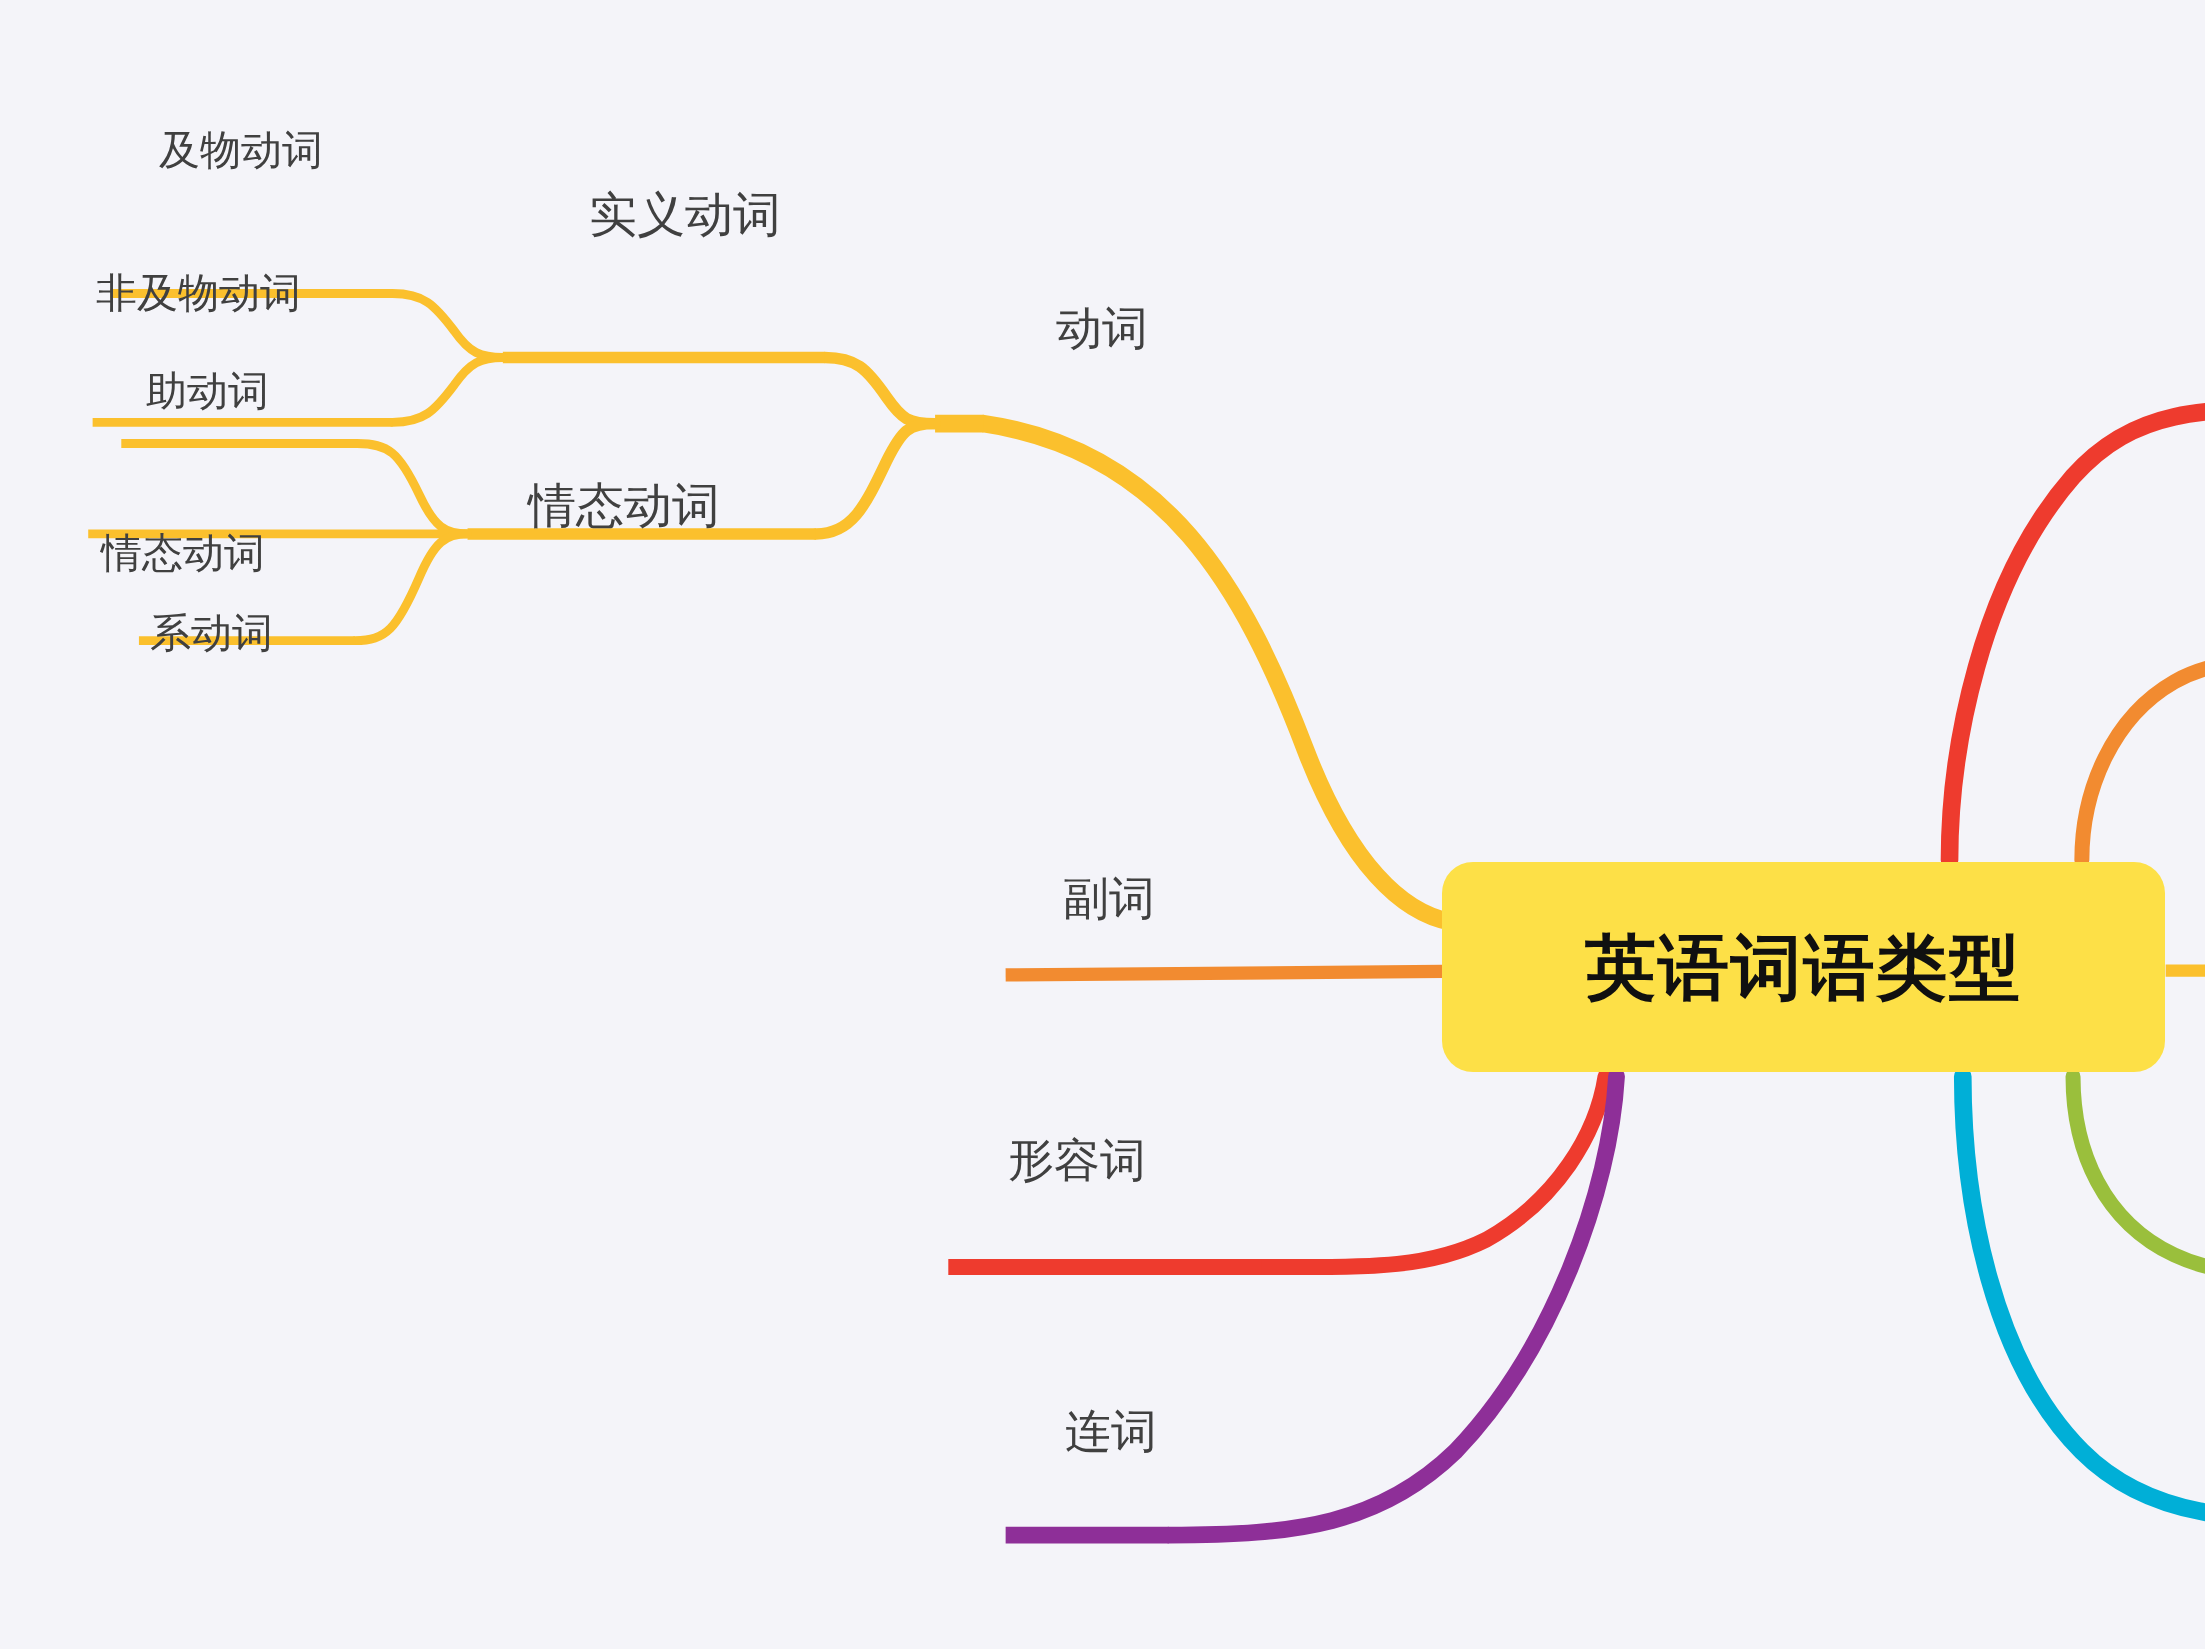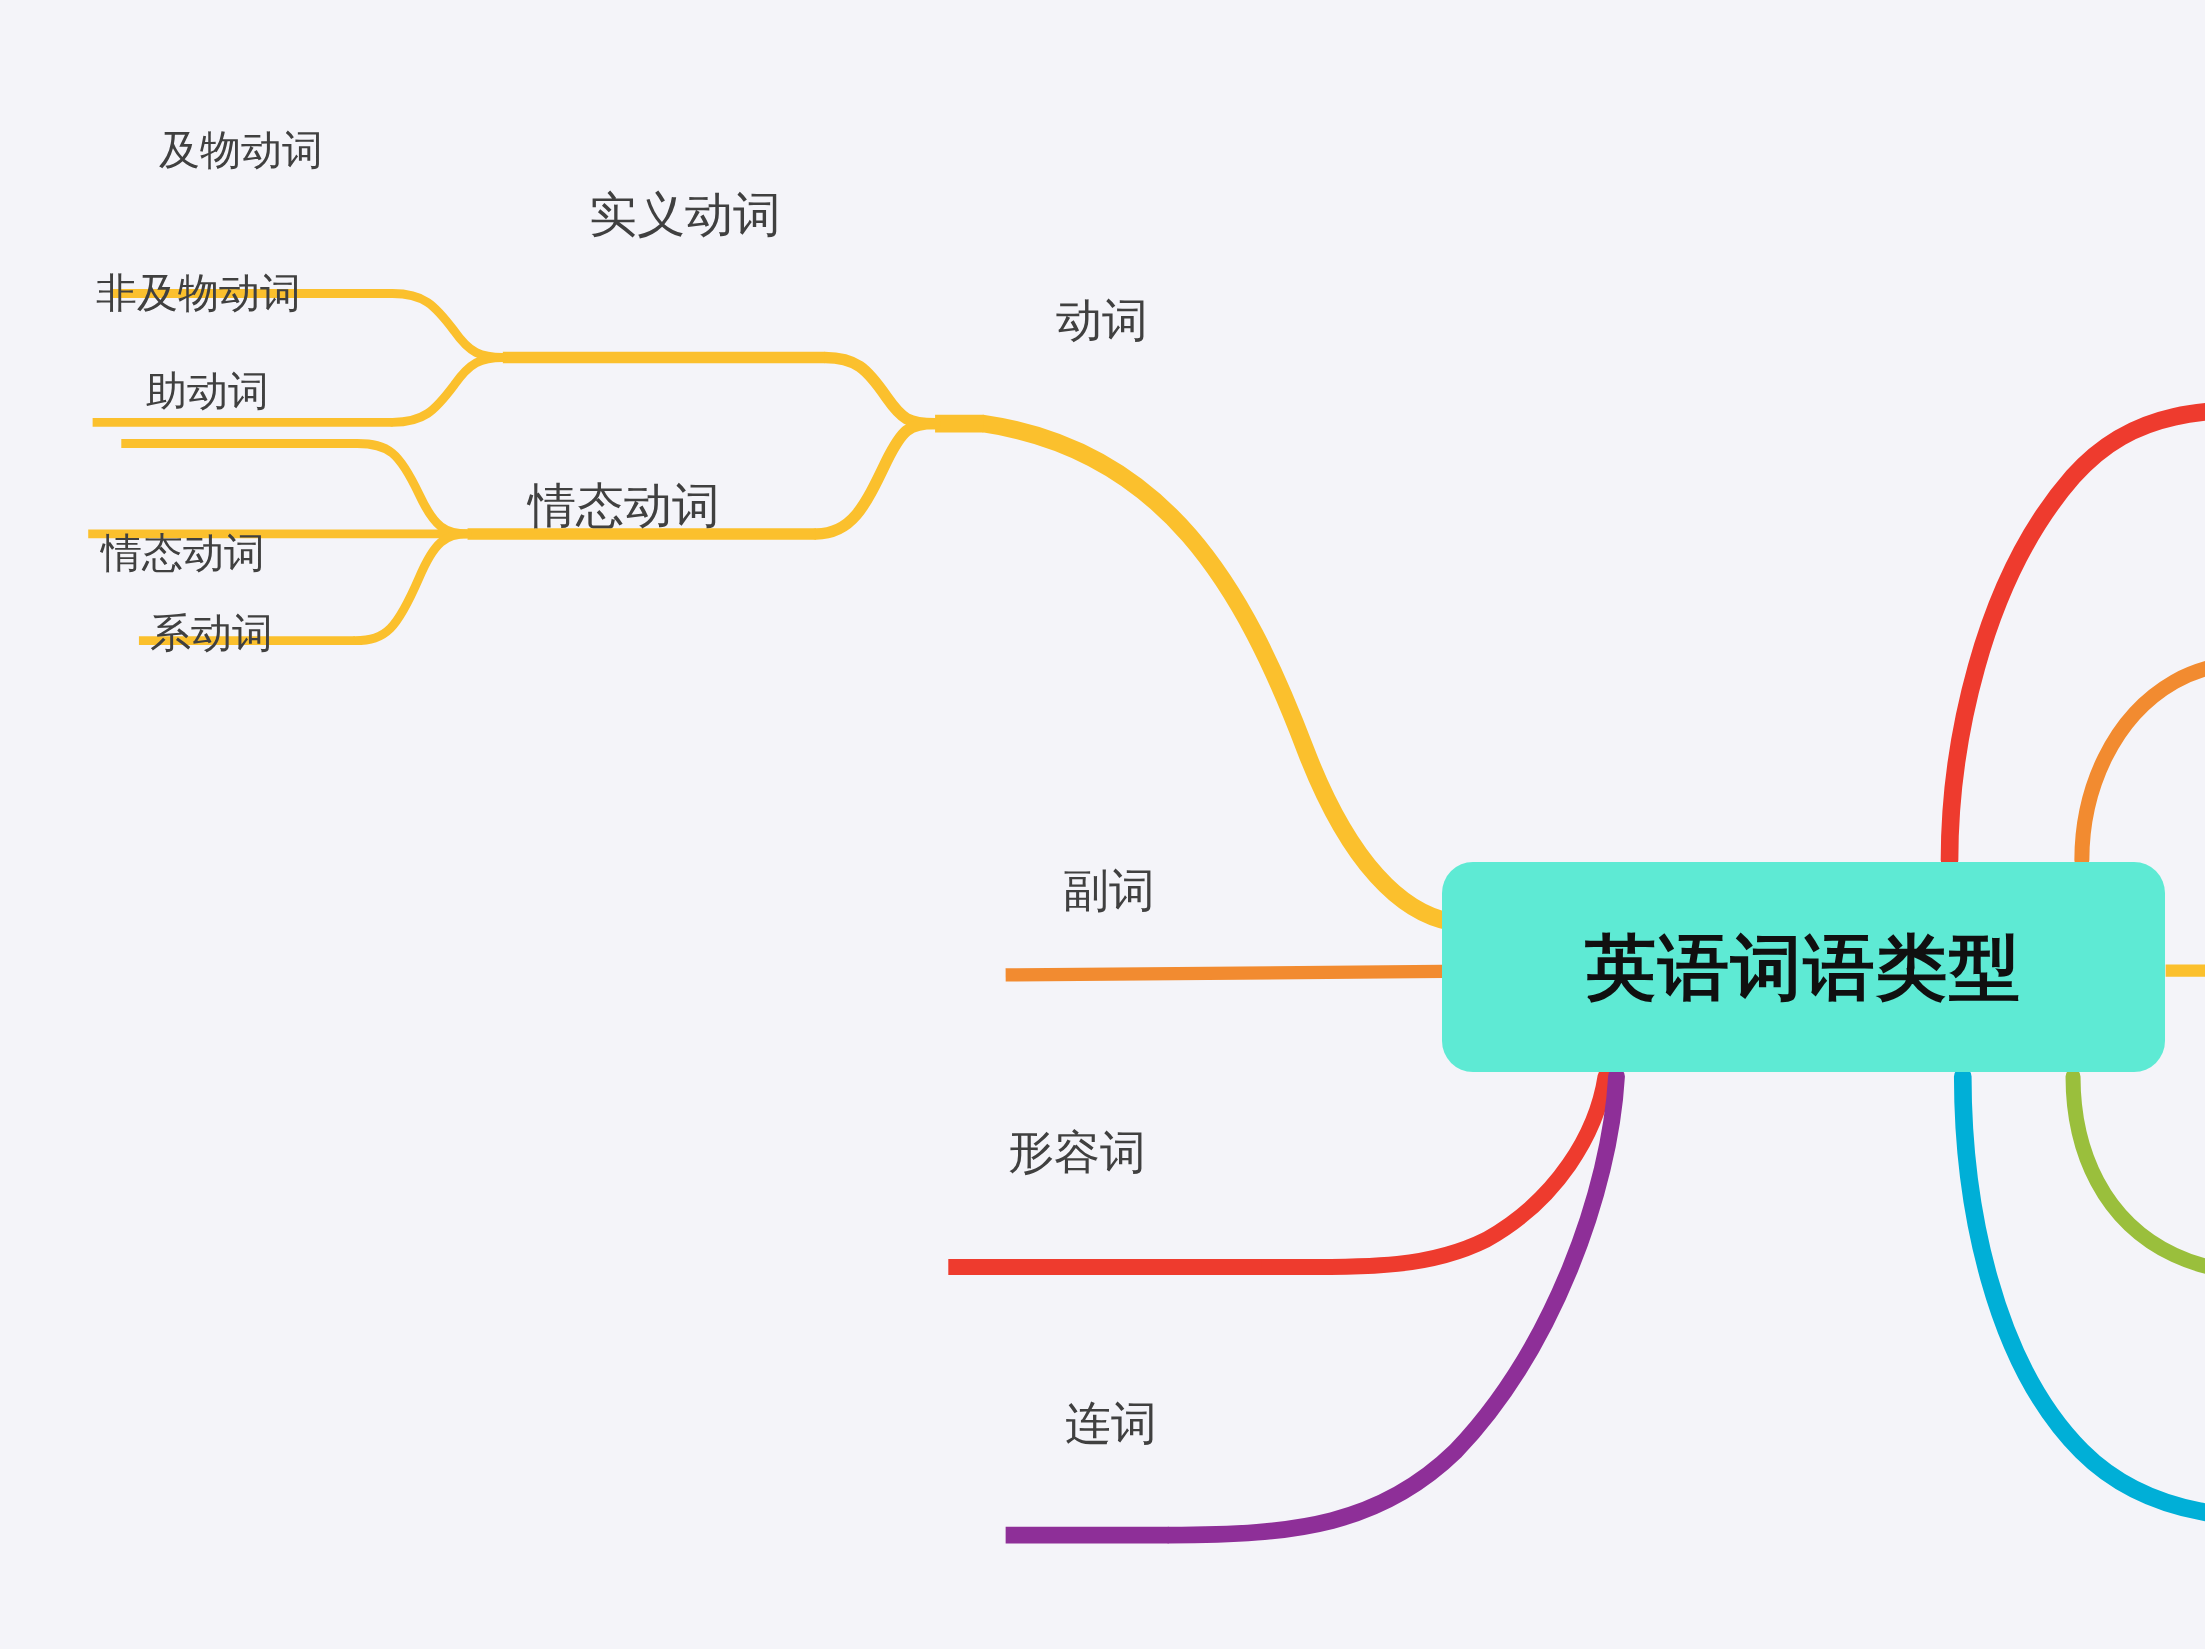--- a/index.html
+++ b/index.html
@@ -24,21 +24,21 @@
     pointer-events: none;
   }
 
   
   .root-card {
     position: absolute;
     left: 1442px;
     top: 862px;
     width: 723px;
     height: 210px;
-    background: #5eead4;
+    background: #fde047;
     border-radius: 31px;
     display: flex;
     align-items: center;
     justify-content: center;
     z-index: 30;
   }
   .root-card .root-text {
     font-size: 71px;
     font-weight: bold;
     color: #101010;
@@ -48,21 +48,21 @@
   }
 
   
   .topic {
     position: absolute;
     color: #404040;
     white-space: nowrap;
     line-height: 1.05;
     z-index: 25;
   }
-  .t-main   { font-size: 46px; }
+  .t-main   { font-size: 46px; margin-top: 8px; }
   .t-sub    { font-size: 48px; }
   .t-leaf   { font-size: 41px; }
 </style>
 </head>
 <body>
 
 <div id="stage">
 
   <svg id="wires" viewBox="0 0 6058 3740" xmlns="http://www.w3.org/2000/svg">
 

